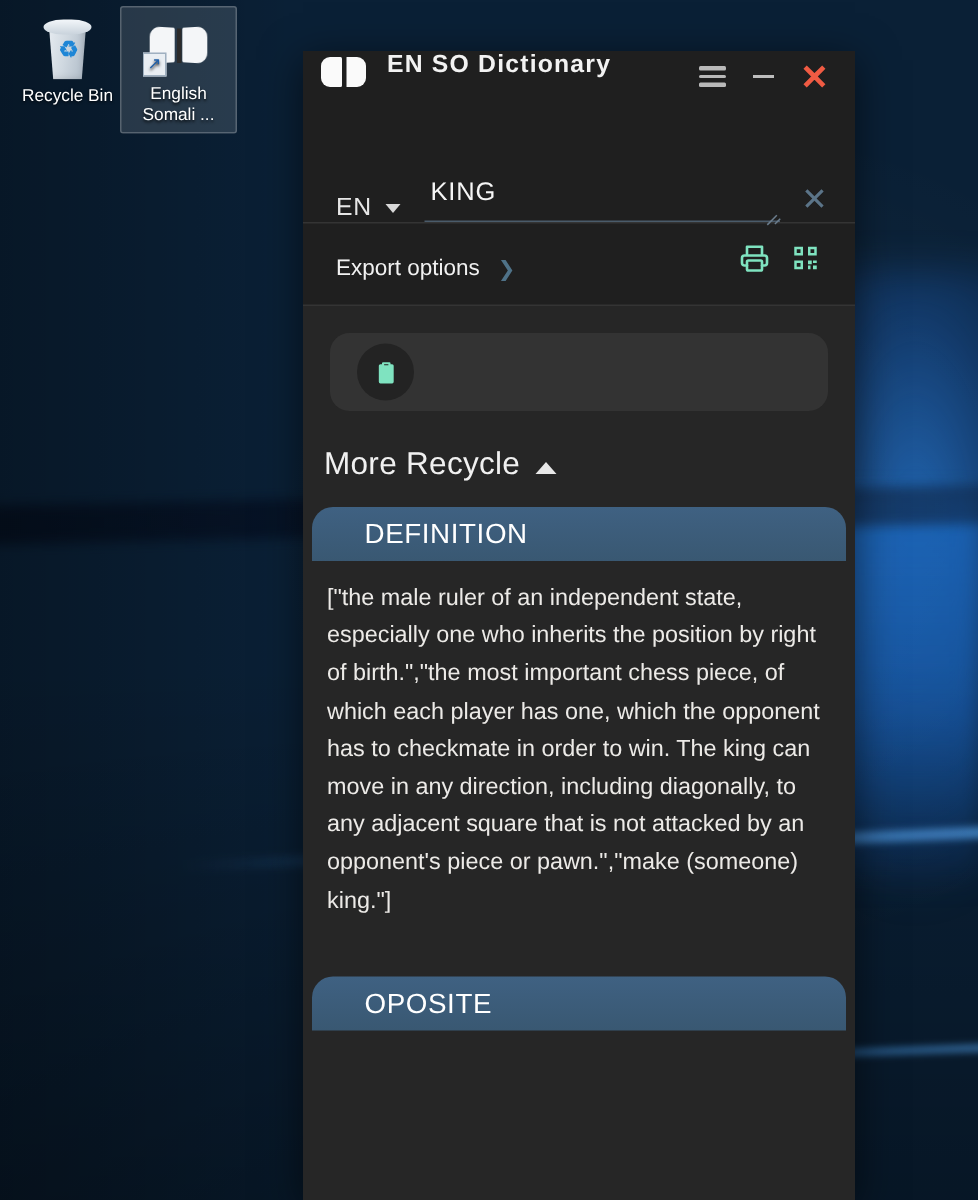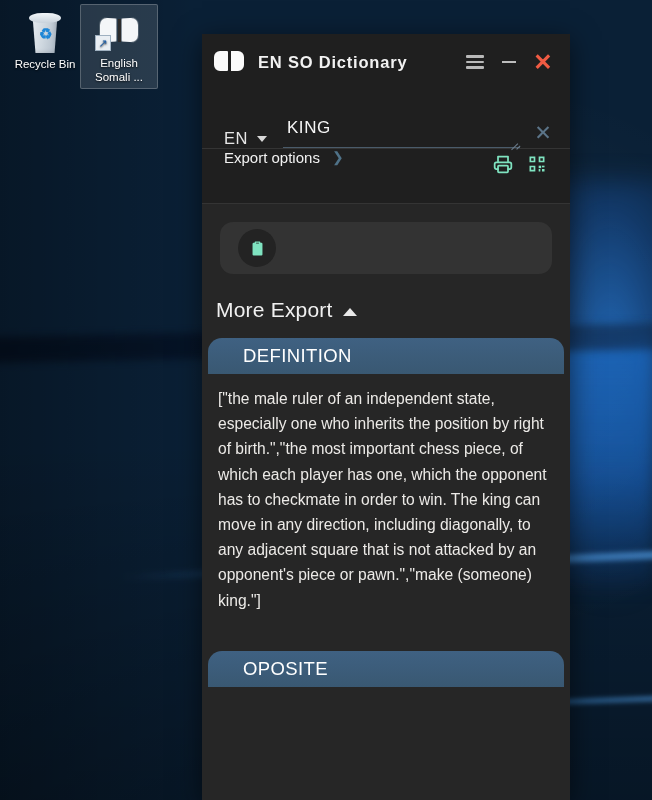--- a/index.html
+++ b/index.html
@@ -150,21 +150,20 @@
     background: #262626;
     overflow: hidden;
     box-shadow: 0 6px 26px rgba(0,0,0,0.55);
   }
 
   
   .titlebar {
     height: 56px;
     background: #1f1f1f;
     display: flex;
-    align-items: center;
     padding: 0 10px 0 6px;
   }
   .tb-book { width: 34px; height: 30px; position: relative; margin-left: 4px; }
   .tb-book .pg {
     position: absolute; top: 4px;
     width: 14px; height: 20px; background: #fafafa;
   }
   .tb-book .pg.l { left: 2px; border-radius: 6px 1px 1px 6px; }
   .tb-book .pg.r { right: 2px; border-radius: 1px 6px 6px 1px; }
   .tb-book .sp { position: absolute; left: 16.5px; top: 4px; width: 2.5px; height: 20px; background: #1f1f1f; }
@@ -250,21 +249,21 @@
     color: #5b7488; font-size: 21px; cursor: pointer; flex: none;
     font-weight: 300;
   }
 
   
   .exportrow {
     height: 56px;
     background: #1f1f1f;
     border-top: 1px solid #343434;
     border-bottom: 1px solid #343434;
-    display: flex; align-items: flex-start;
+    display: flex; align-items: flex-end;
     padding: 0 16px 16px 22px;
   }
   .export-label {
     color: #f1f1f1; font-size: 15px;
   }
   .export-chev {
     color: #4f7288; font-size: 14px; margin-left: 12px; cursor: pointer;
   }
   .export-spacer { flex: 1; }
   .ico-btn {
@@ -456,21 +455,21 @@
 
     <div class="result-card">
       <div class="copy-btn">
         <svg width="17" height="17" viewBox="0 0 24 24" fill="#7fe3c0">
           <path d="M9 2h6a1 1 0 0 1 1 1v1h1.5A1.5 1.5 0 0 1 19 5.5v15A1.5 1.5 0 0 1 17.5 22h-11A1.5 1.5 0 0 1 5 20.5v-15A1.5 1.5 0 0 1 6.5 4H8V3a1 1 0 0 1 1-1zm1 2v1h4V4h-4z"></path>
         </svg>
       </div>
     </div>
 
     <div class="more-detail">
-      <span class="md-label">More Export</span>
+      <span class="md-label">More Recycle</span>
       <span class="chev-up"></span>
     </div>
 
     <div class="section">
       <div class="sec-head caps">DEFINITION</div>
       <div class="sec-body">["the male ruler of an independent state, especially one who inherits the position by right of birth.","the most important chess piece, of which each player has one, which the opponent has to checkmate in order to win. The king can move in any direction, including diagonally, to any adjacent square that is not attacked by an opponent's piece or pawn.","make (someone) king."]</div>
     </div>
 
     <div class="sec-gap"></div>
 

